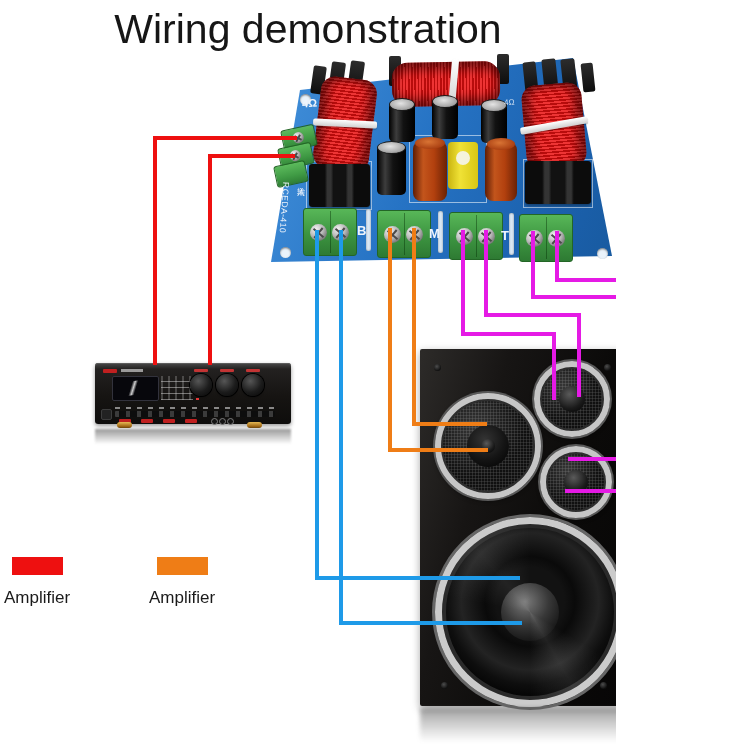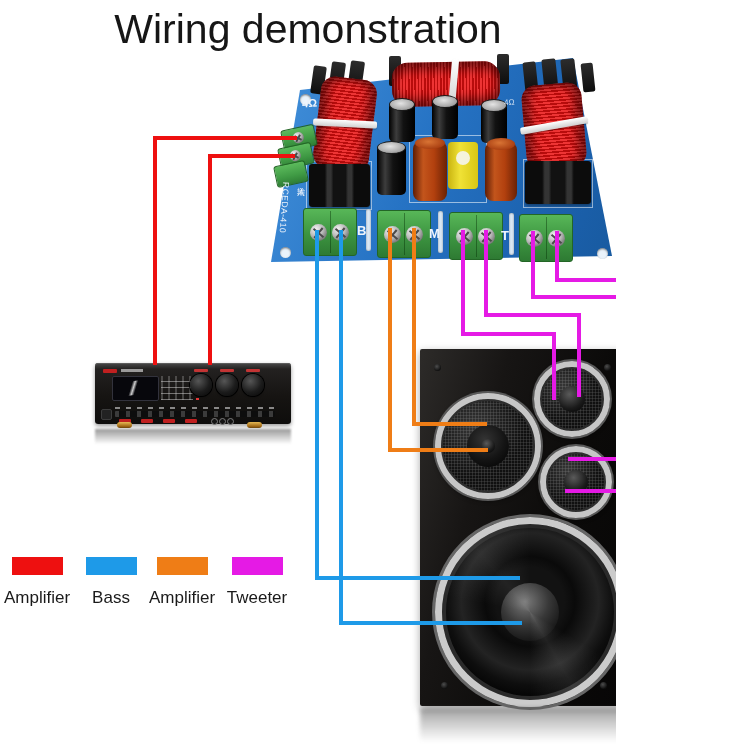--- a/index.html
+++ b/index.html
@@ -217,31 +217,23 @@
     </div>
     <div class="abs woofer" style="left:15px;top:168px;width:176px;height:176px"></div>
   </div>
   <div class="abs cabreflect" style="left:420px;top:708px;width:206px;height:40px"></div>
 
   <div class="abs" style="left:0;top:557px;width:300px;height:60px">
     <div class="abs legitem" style="left:-3px;top:0;width:80px">
       <div class="swatch" style="background: rgb(238, 16, 16);"></div>
       <div class="leglabel">Amplifier</div>
     </div>
-    <div class="abs legitem" style="left:71px;top:0;width:80px">
-      <div class="swatch" style="background: rgb(30, 154, 232);"></div>
-      <div class="leglabel">Bass</div>
-    </div>
     <div class="abs legitem" style="left:142px;top:0;width:80px">
       <div class="swatch" style="background: rgb(239, 125, 22);"></div>
       <div class="leglabel">Amplifier</div>
-    </div>
-    <div class="abs legitem" style="left:217px;top:0;width:80px">
-      <div class="swatch" style="background: rgb(229, 26, 229);"></div>
-      <div class="leglabel">Tweeter</div>
     </div>
   </div>
 
   <svg id="wire-svg" width="750" height="750" viewBox="0 0 750 750">
       <polyline points="297,138 155,138 155,365" fill="none" stroke="#ee1010" stroke-width="4" stroke-linejoin="miter" stroke-linecap="butt"></polyline>
       <polyline points="295,156 210,156 210,365" fill="none" stroke="#ee1010" stroke-width="4" stroke-linejoin="miter" stroke-linecap="butt"></polyline>
       <polyline points="317,230 317,578 520,578" fill="none" stroke="#1e9ae8" stroke-width="4" stroke-linejoin="miter" stroke-linecap="butt"></polyline>
       <polyline points="341,230 341,623 522,623" fill="none" stroke="#1e9ae8" stroke-width="4" stroke-linejoin="miter" stroke-linecap="butt"></polyline>
       <polyline points="390,228 390,450 488,450" fill="none" stroke="#ef7d16" stroke-width="4" stroke-linejoin="miter" stroke-linecap="butt"></polyline>
       <polyline points="414,228 414,424 487,424" fill="none" stroke="#ef7d16" stroke-width="4" stroke-linejoin="miter" stroke-linecap="butt"></polyline>

